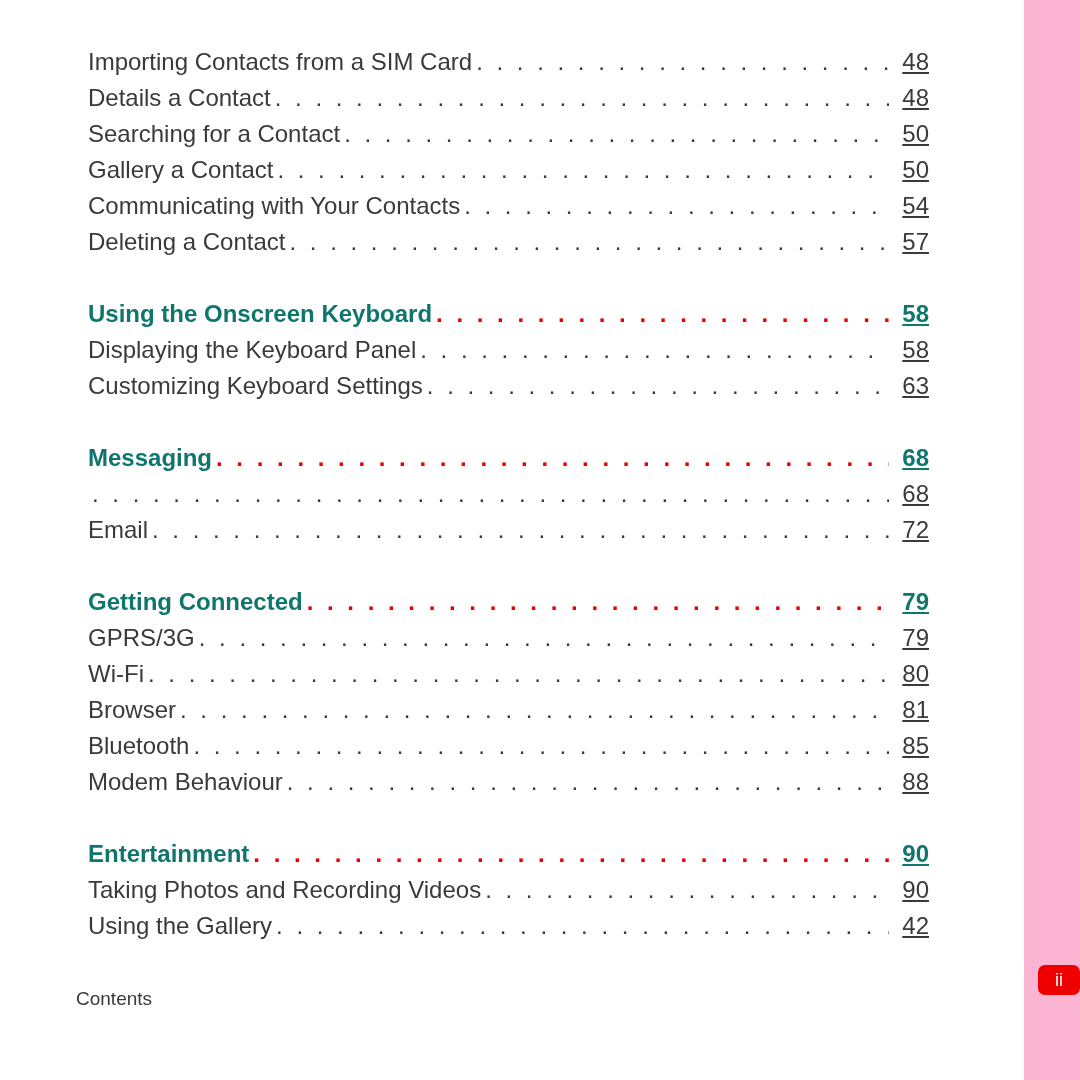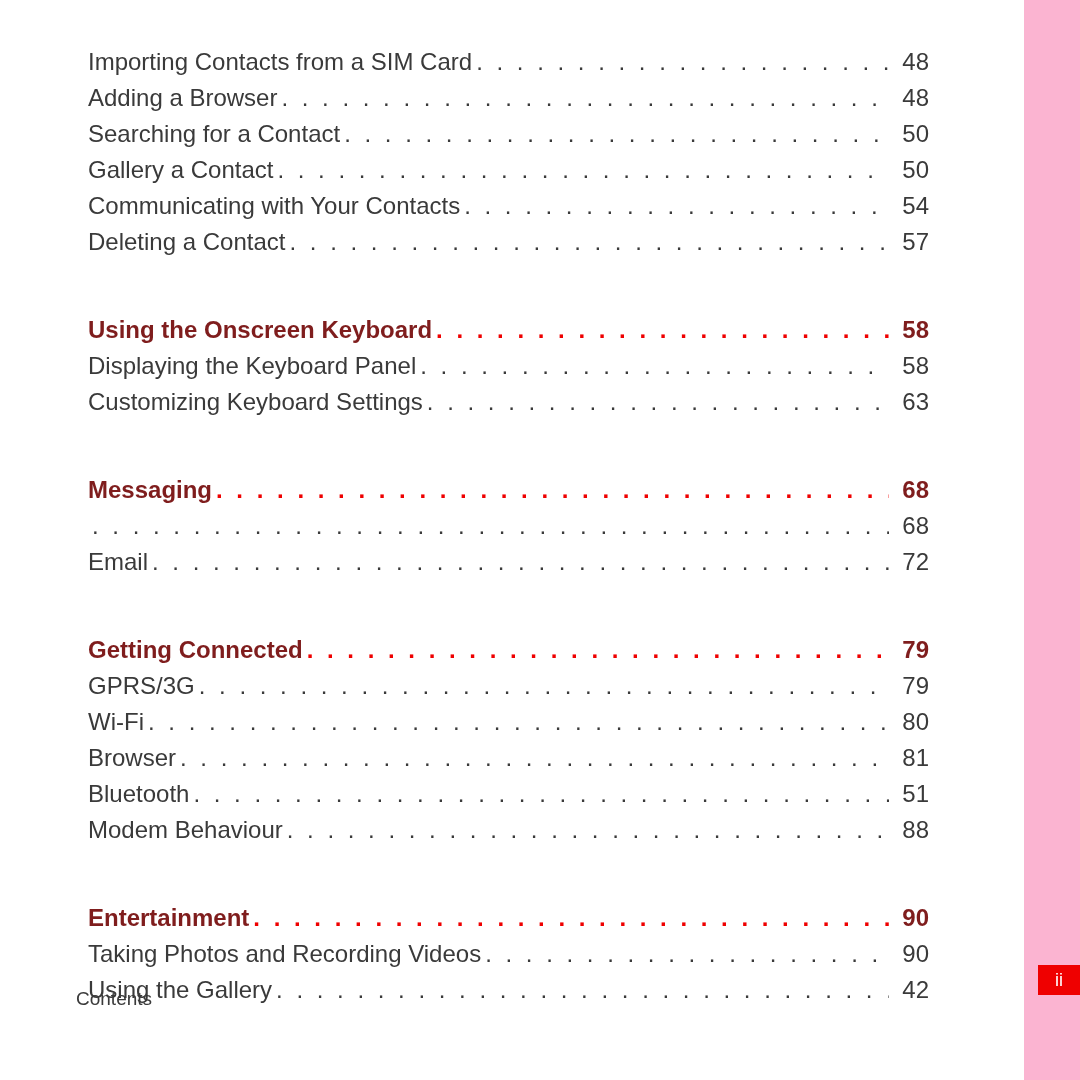--- a/index.html
+++ b/index.html
@@ -28,46 +28,47 @@
       right: 0;
       top: 965px;
       width: 42px;
       height: 30px;
       background: #ef0000;
       color: #ffffff;
       font-size: 18px;
       display: flex;
       align-items: center;
       justify-content: center;
+      border-radius: 7px;
     }
     .content {
       padding: 44px 95px 0 88px;
       width: 1024px;
     }
     .toc-block {
       margin-bottom: 36px;
     }
     .toc-line {
       display: flex;
       align-items: baseline;
       font-size: 24px;
       line-height: 36px;
       white-space: nowrap;
     }
     .toc-line.heading .title,
     .toc-line.heading .page {
-      color: #7f1d1d;
+      color: #0f766e;
       font-weight: bold;
-      margin-top: 16px;
     }
     .toc-line .title {
       color: #3a3a3a;
     }
     .toc-line .page {
       color: #3a3a3a;
+      text-decoration: underline;
     }
     .toc-line.heading .dots {
       color: #ef0000;
       font-weight: bold;
     }
     .dots {
       flex: 1;
       overflow: hidden;
       color: #3a3a3a;
       letter-spacing: 3.5px;
@@ -101,21 +102,21 @@
 </div>
 
 <div class="content" id="toc-root">
     <div class="toc-block">
       <div class="toc-line">
         <span class="title">Importing Contacts from a SIM Card</span>
         <span class="dots"></span>
         <span class="page">48</span>
       </div>
       <div class="toc-line">
-        <span class="title">Adding a Browser</span>
+        <span class="title">Details a Contact</span>
         <span class="dots"></span>
         <span class="page">48</span>
       </div>
       <div class="toc-line">
         <span class="title">Searching for a Contact</span>
         <span class="dots"></span>
         <span class="page">50</span>
       </div>
       <div class="toc-line">
         <span class="title">Gallery a Contact</span>
@@ -183,21 +184,21 @@
         <span class="page">80</span>
       </div>
       <div class="toc-line">
         <span class="title">Browser</span>
         <span class="dots"></span>
         <span class="page">81</span>
       </div>
       <div class="toc-line">
         <span class="title">Bluetooth</span>
         <span class="dots"></span>
-        <span class="page">51</span>
+        <span class="page">85</span>
       </div>
       <div class="toc-line">
         <span class="title">Modem Behaviour</span>
         <span class="dots"></span>
         <span class="page">88</span>
       </div>
     </div>
     <div class="toc-block">
       <div class="toc-line heading">
         <span class="title">Entertainment</span>

